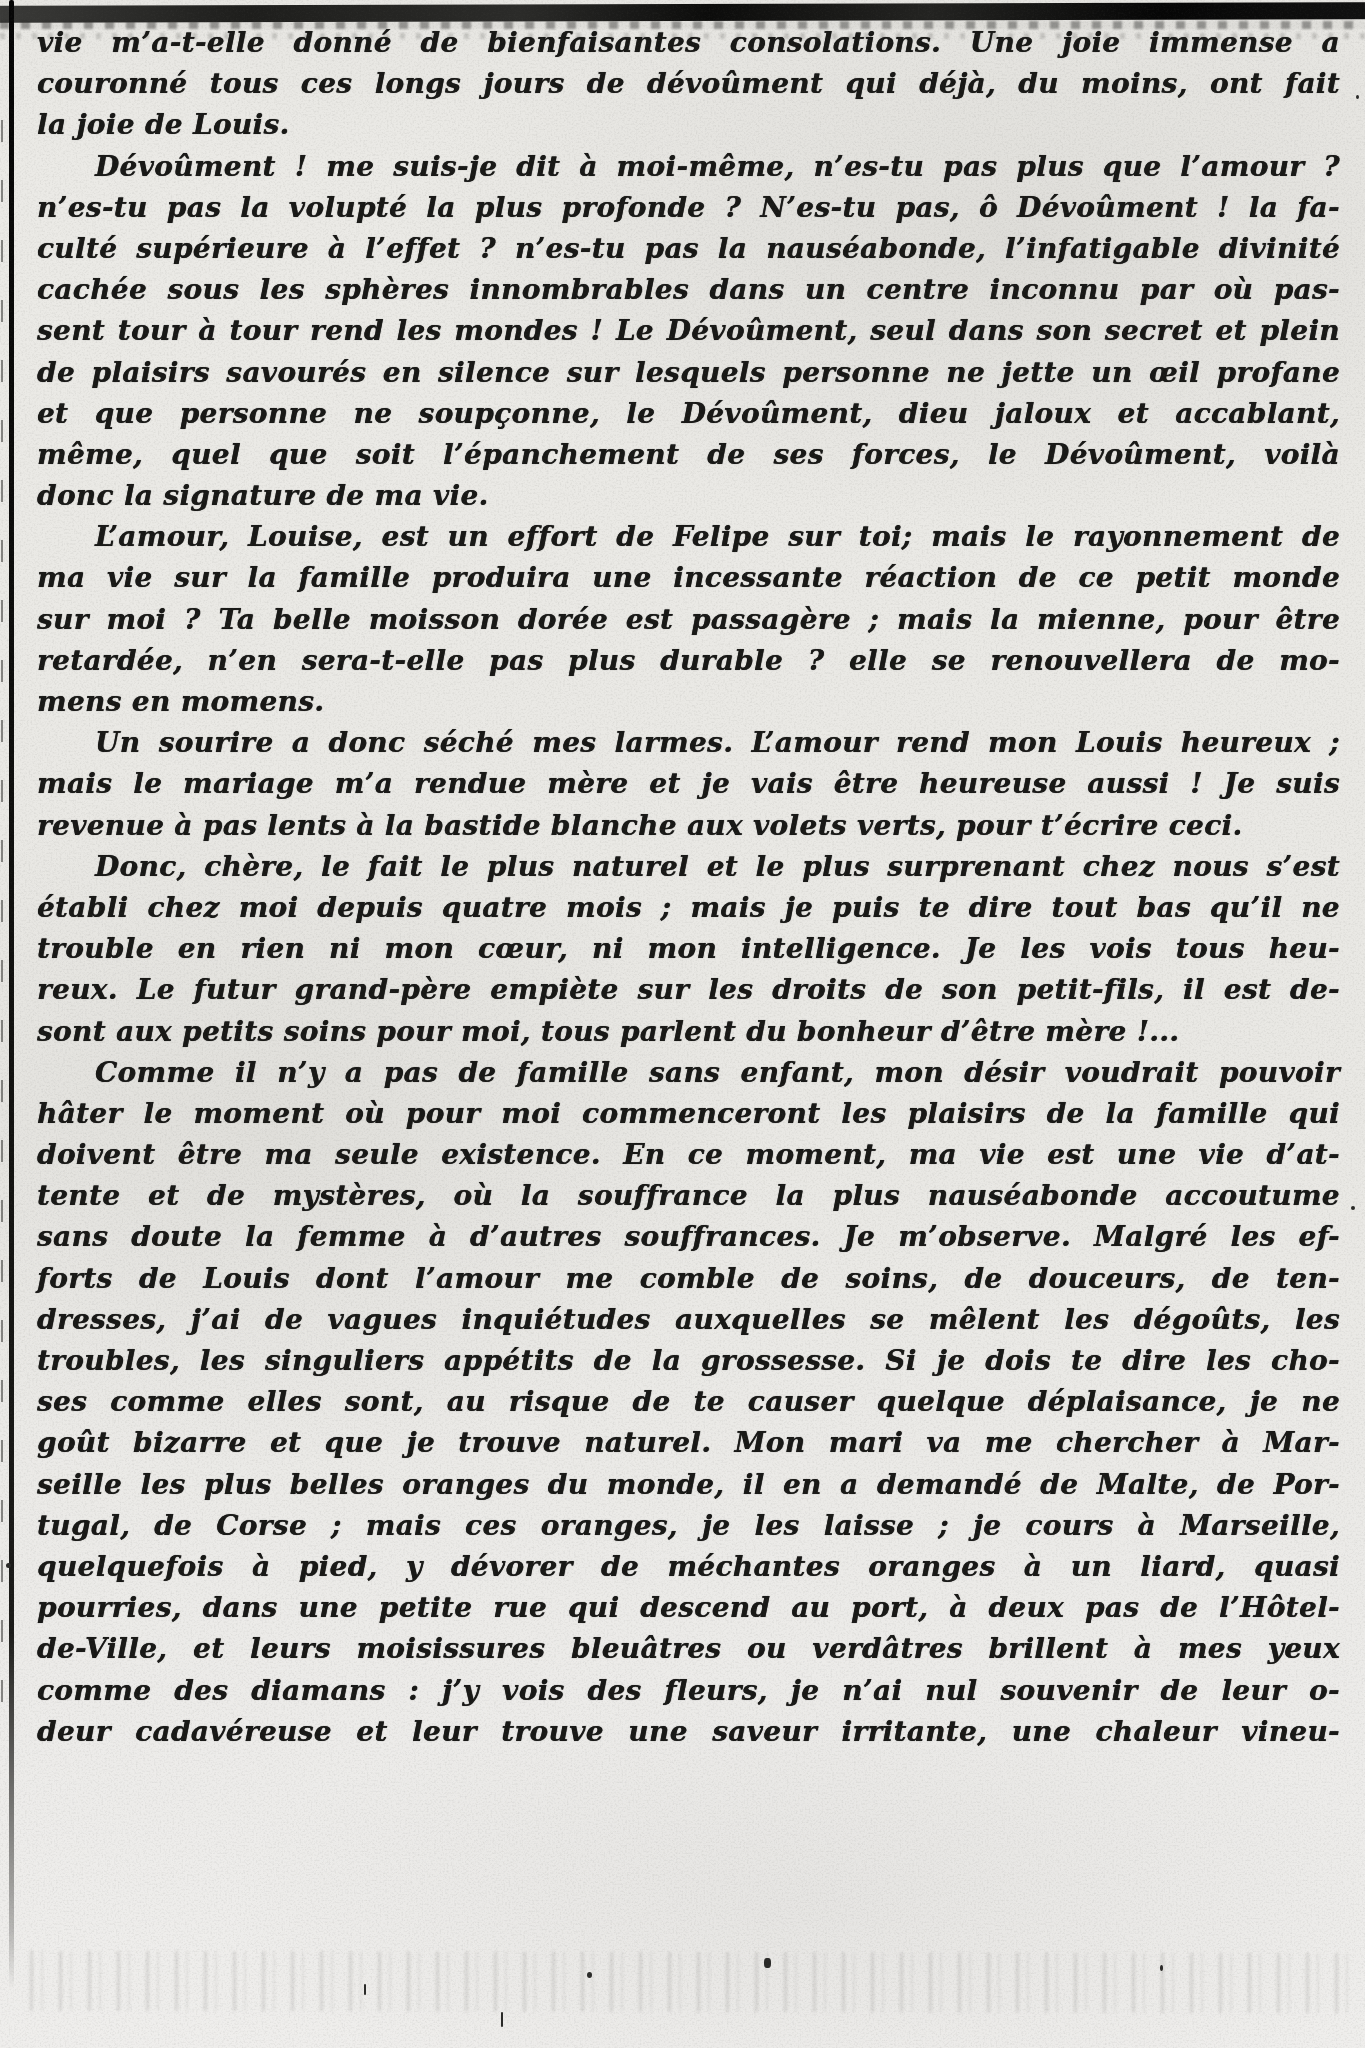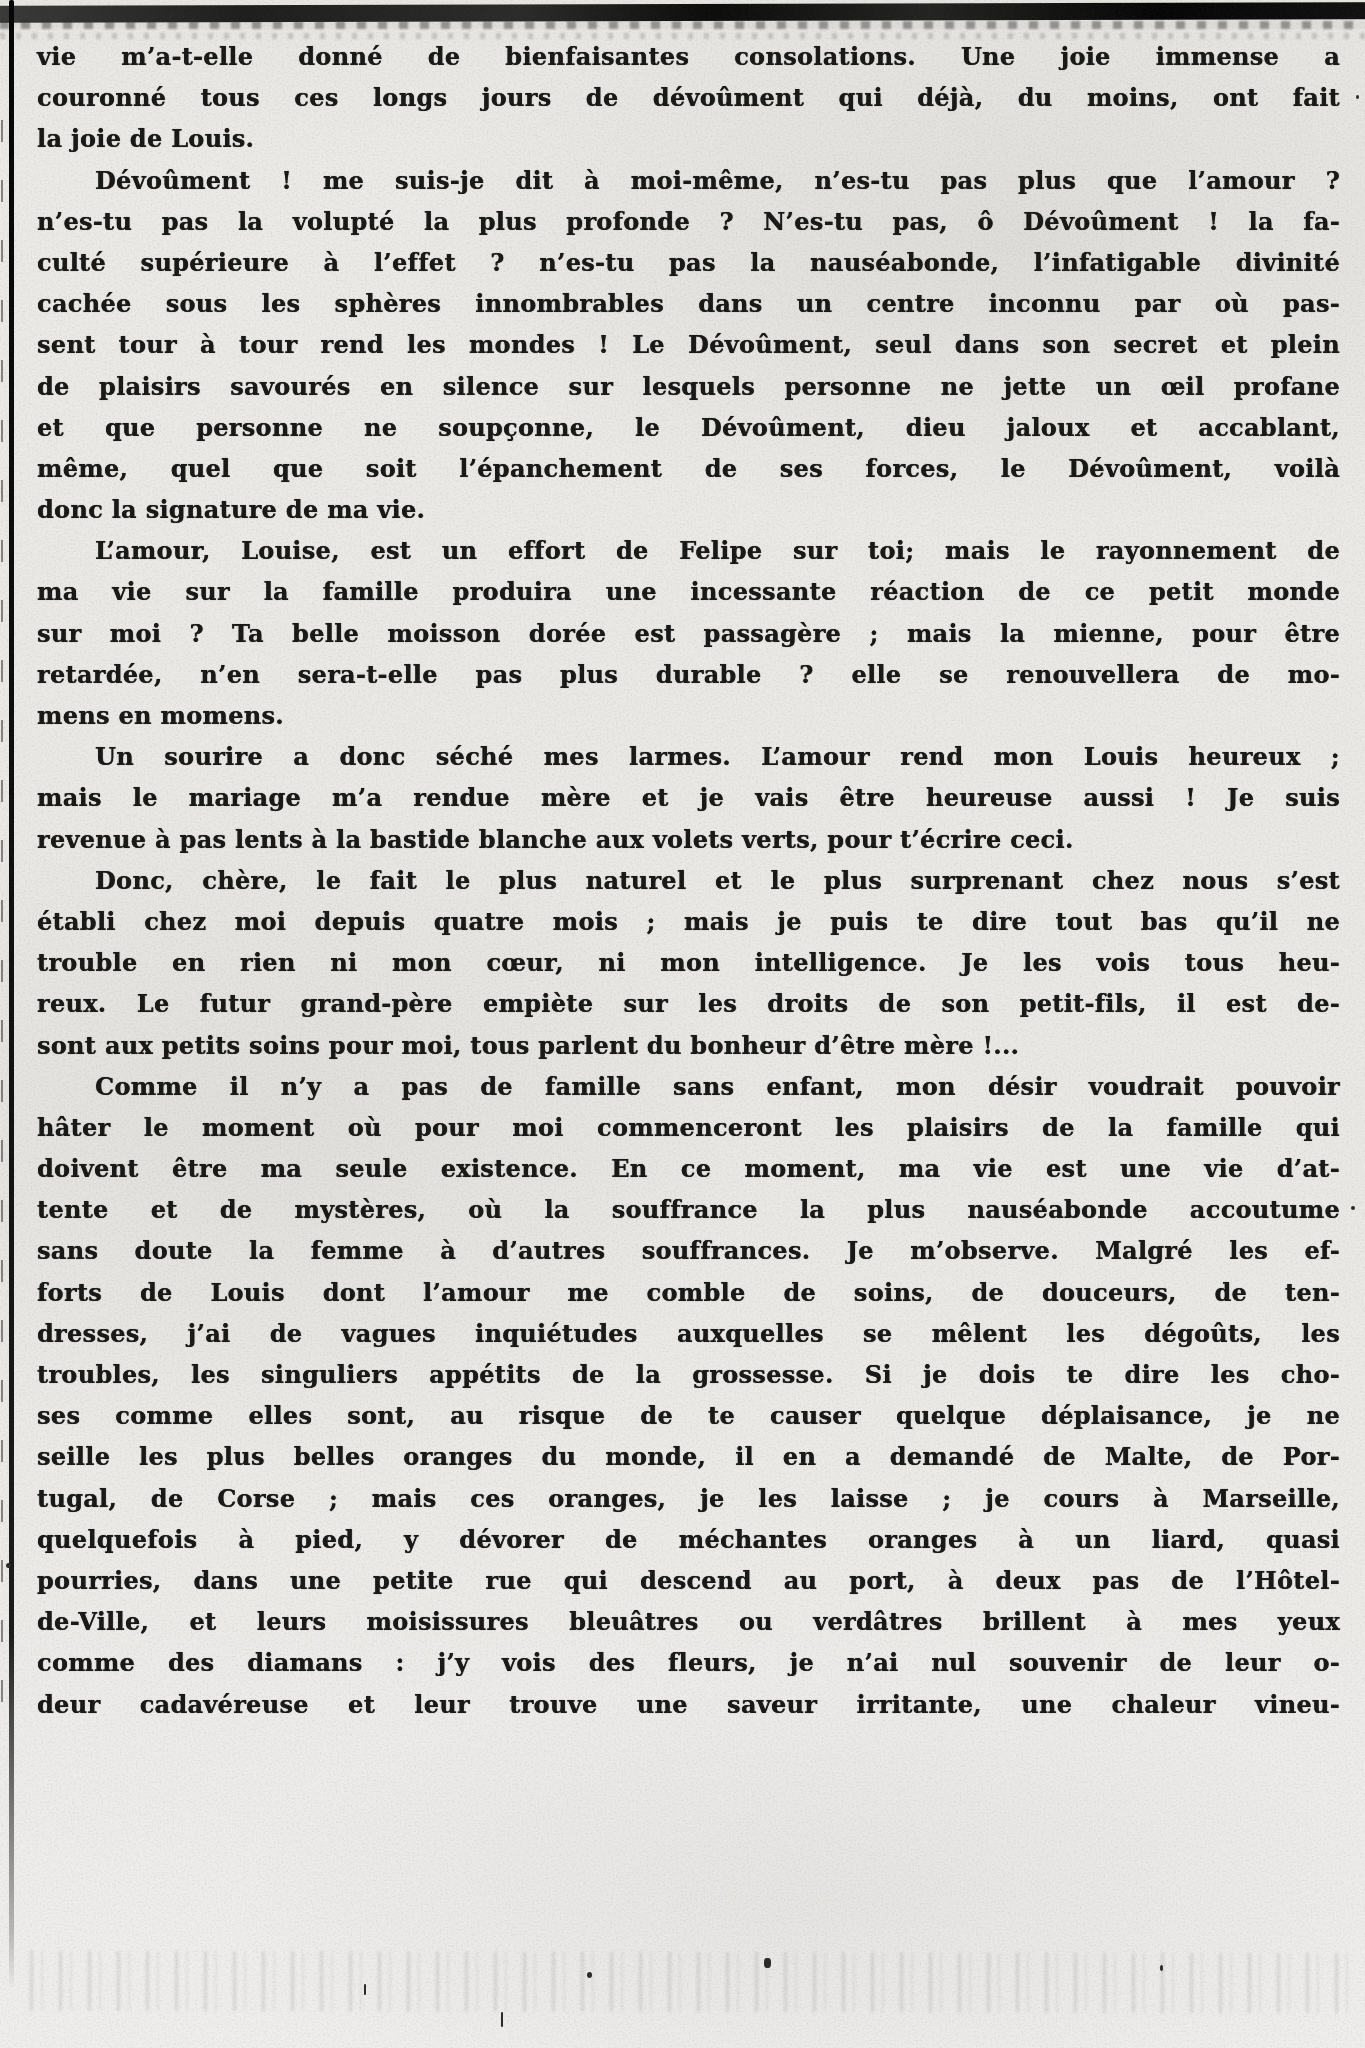--- a/index.html
+++ b/index.html
@@ -39,25 +39,26 @@
     filter:blur(.4px);
     border-radius:2px;
   }
   .left-rule2{
     position:absolute;left:1px;top:120px;width:2px;height:1600px;
     background:repeating-linear-gradient(180deg,rgba(30,30,28,.5) 0 22px,transparent 22px 60px);
     filter:blur(.5px);
   }
   
   .text-col{
-    position:absolute;left:37px;top:36px;width:1303px;
+    position:absolute;left:37px;top:22px;width:1303px;
     color:#181816;
-    font-size:24px;font-weight:700;
+    font-size:28px;font-weight:700;
     letter-spacing:.3px;
     text-shadow:0 0 .7px rgba(10,10,10,.85), .4px .4px 0 rgba(20,20,20,.25);
+    font-style:italic;
   }
   .line{
     height:41.2px;line-height:41.2px;
     white-space:normal;
     text-align:justify;
     text-align-last:justify;
     overflow:visible;
   }
   .line.end{text-align-last:left;}
   .line.indent{text-indent:58px;}
@@ -111,20 +112,21 @@
       <div class="line end">sont aux petits soins pour moi, tous parlent du bonheur d’être mère !...</div>
       <div class="line indent">Comme il n’y a pas de famille sans enfant, mon désir voudrait pouvoir</div>
       <div class="line">hâter le moment où pour moi commenceront les plaisirs de la famille qui</div>
       <div class="line">doivent être ma seule existence. En ce moment, ma vie est une vie d’at-</div>
       <div class="line">tente et de mystères, où la souffrance la plus nauséabonde accoutume</div>
       <div class="line">sans doute la femme à d’autres souffrances. Je m’observe. Malgré les ef-</div>
       <div class="line">forts de Louis dont l’amour me comble de soins, de douceurs, de ten-</div>
       <div class="line">dresses, j’ai de vagues inquiétudes auxquelles se mêlent les dégoûts, les</div>
       <div class="line">troubles, les singuliers appétits de la grossesse. Si je dois te dire les cho-</div>
       <div class="line">ses comme elles sont, au risque de te causer quelque déplaisance, je ne</div>
+      <div class="line">goût bizarre et que je trouve naturel. Mon mari va me chercher à Mar-</div>
       <div class="line">seille les plus belles oranges du monde, il en a demandé de Malte, de Por-</div>
       <div class="line">tugal, de Corse ; mais ces oranges, je les laisse ; je cours à Marseille,</div>
       <div class="line">quelquefois à pied, y dévorer de méchantes oranges à un liard, quasi</div>
       <div class="line">pourries, dans une petite rue qui descend au port, à deux pas de l’Hôtel-</div>
       <div class="line">de-Ville, et leurs moisissures bleuâtres ou verdâtres brillent à mes yeux</div>
       <div class="line">comme des diamans : j’y vois des fleurs, je n’ai nul souvenir de leur o-</div>
       <div class="line">deur cadavéreuse et leur trouve une saveur irritante, une chaleur vineu-</div>
     </div>
 
   <div class="ghost-band"></div>

